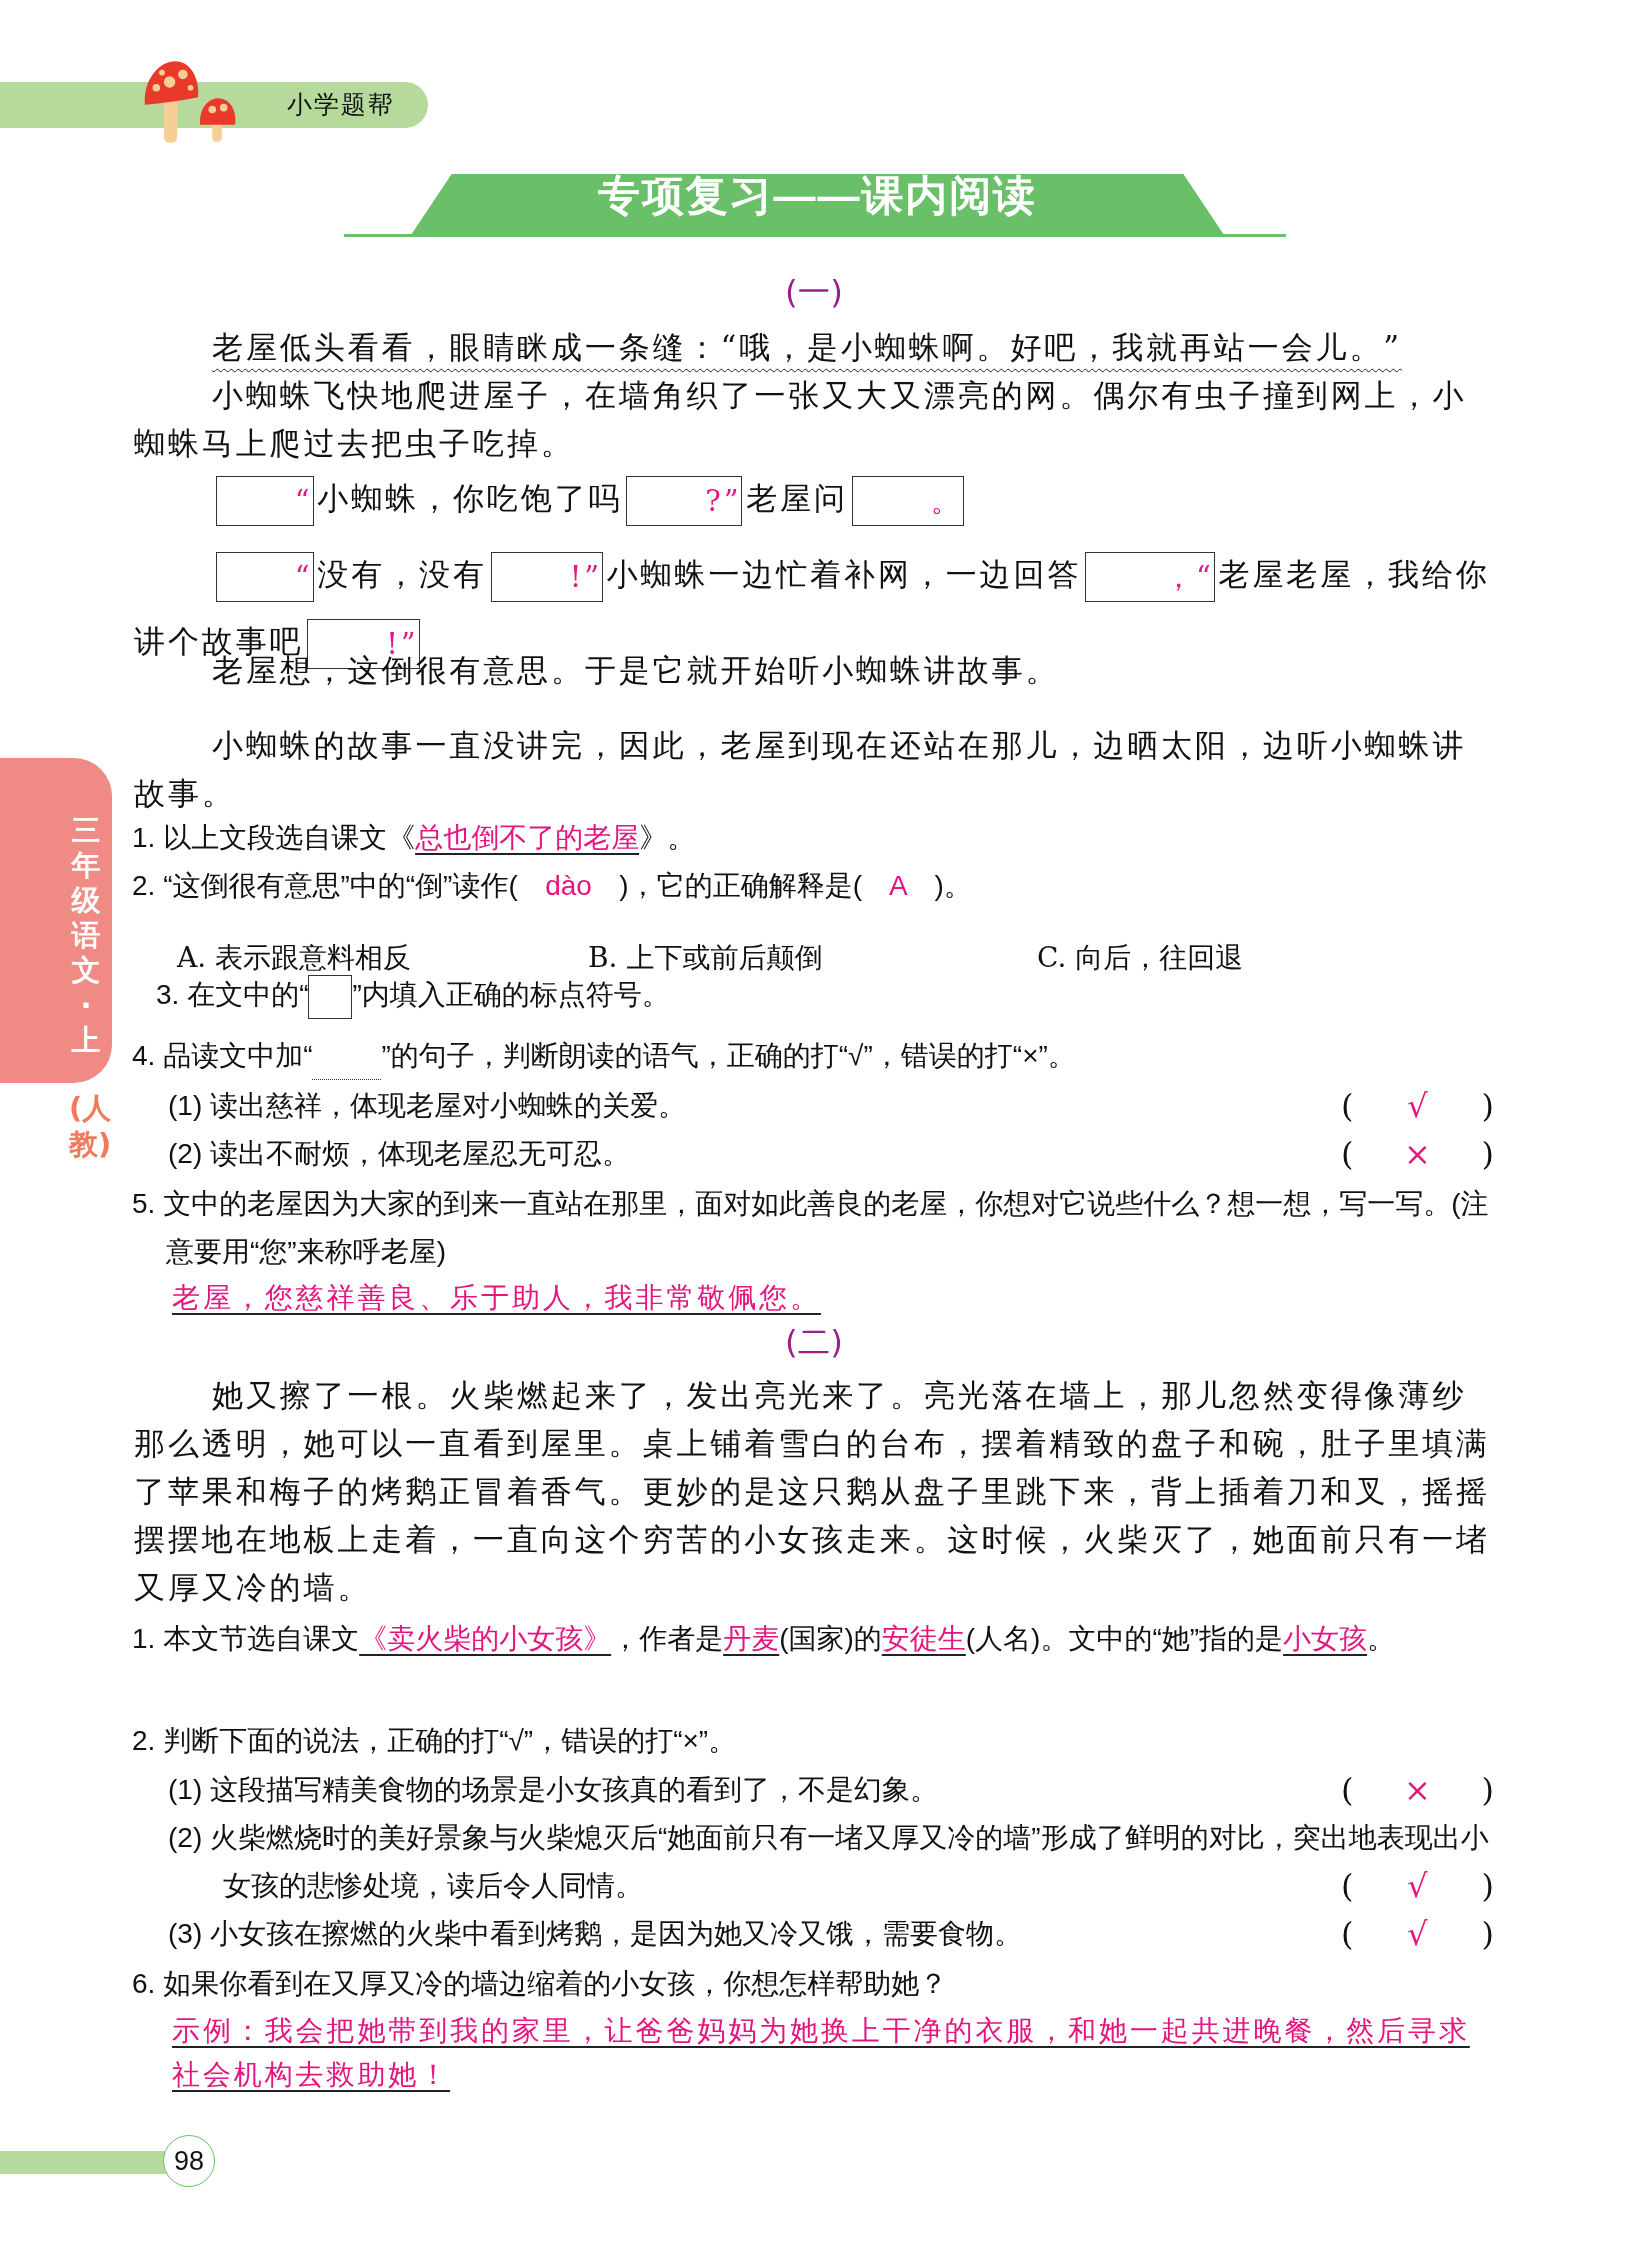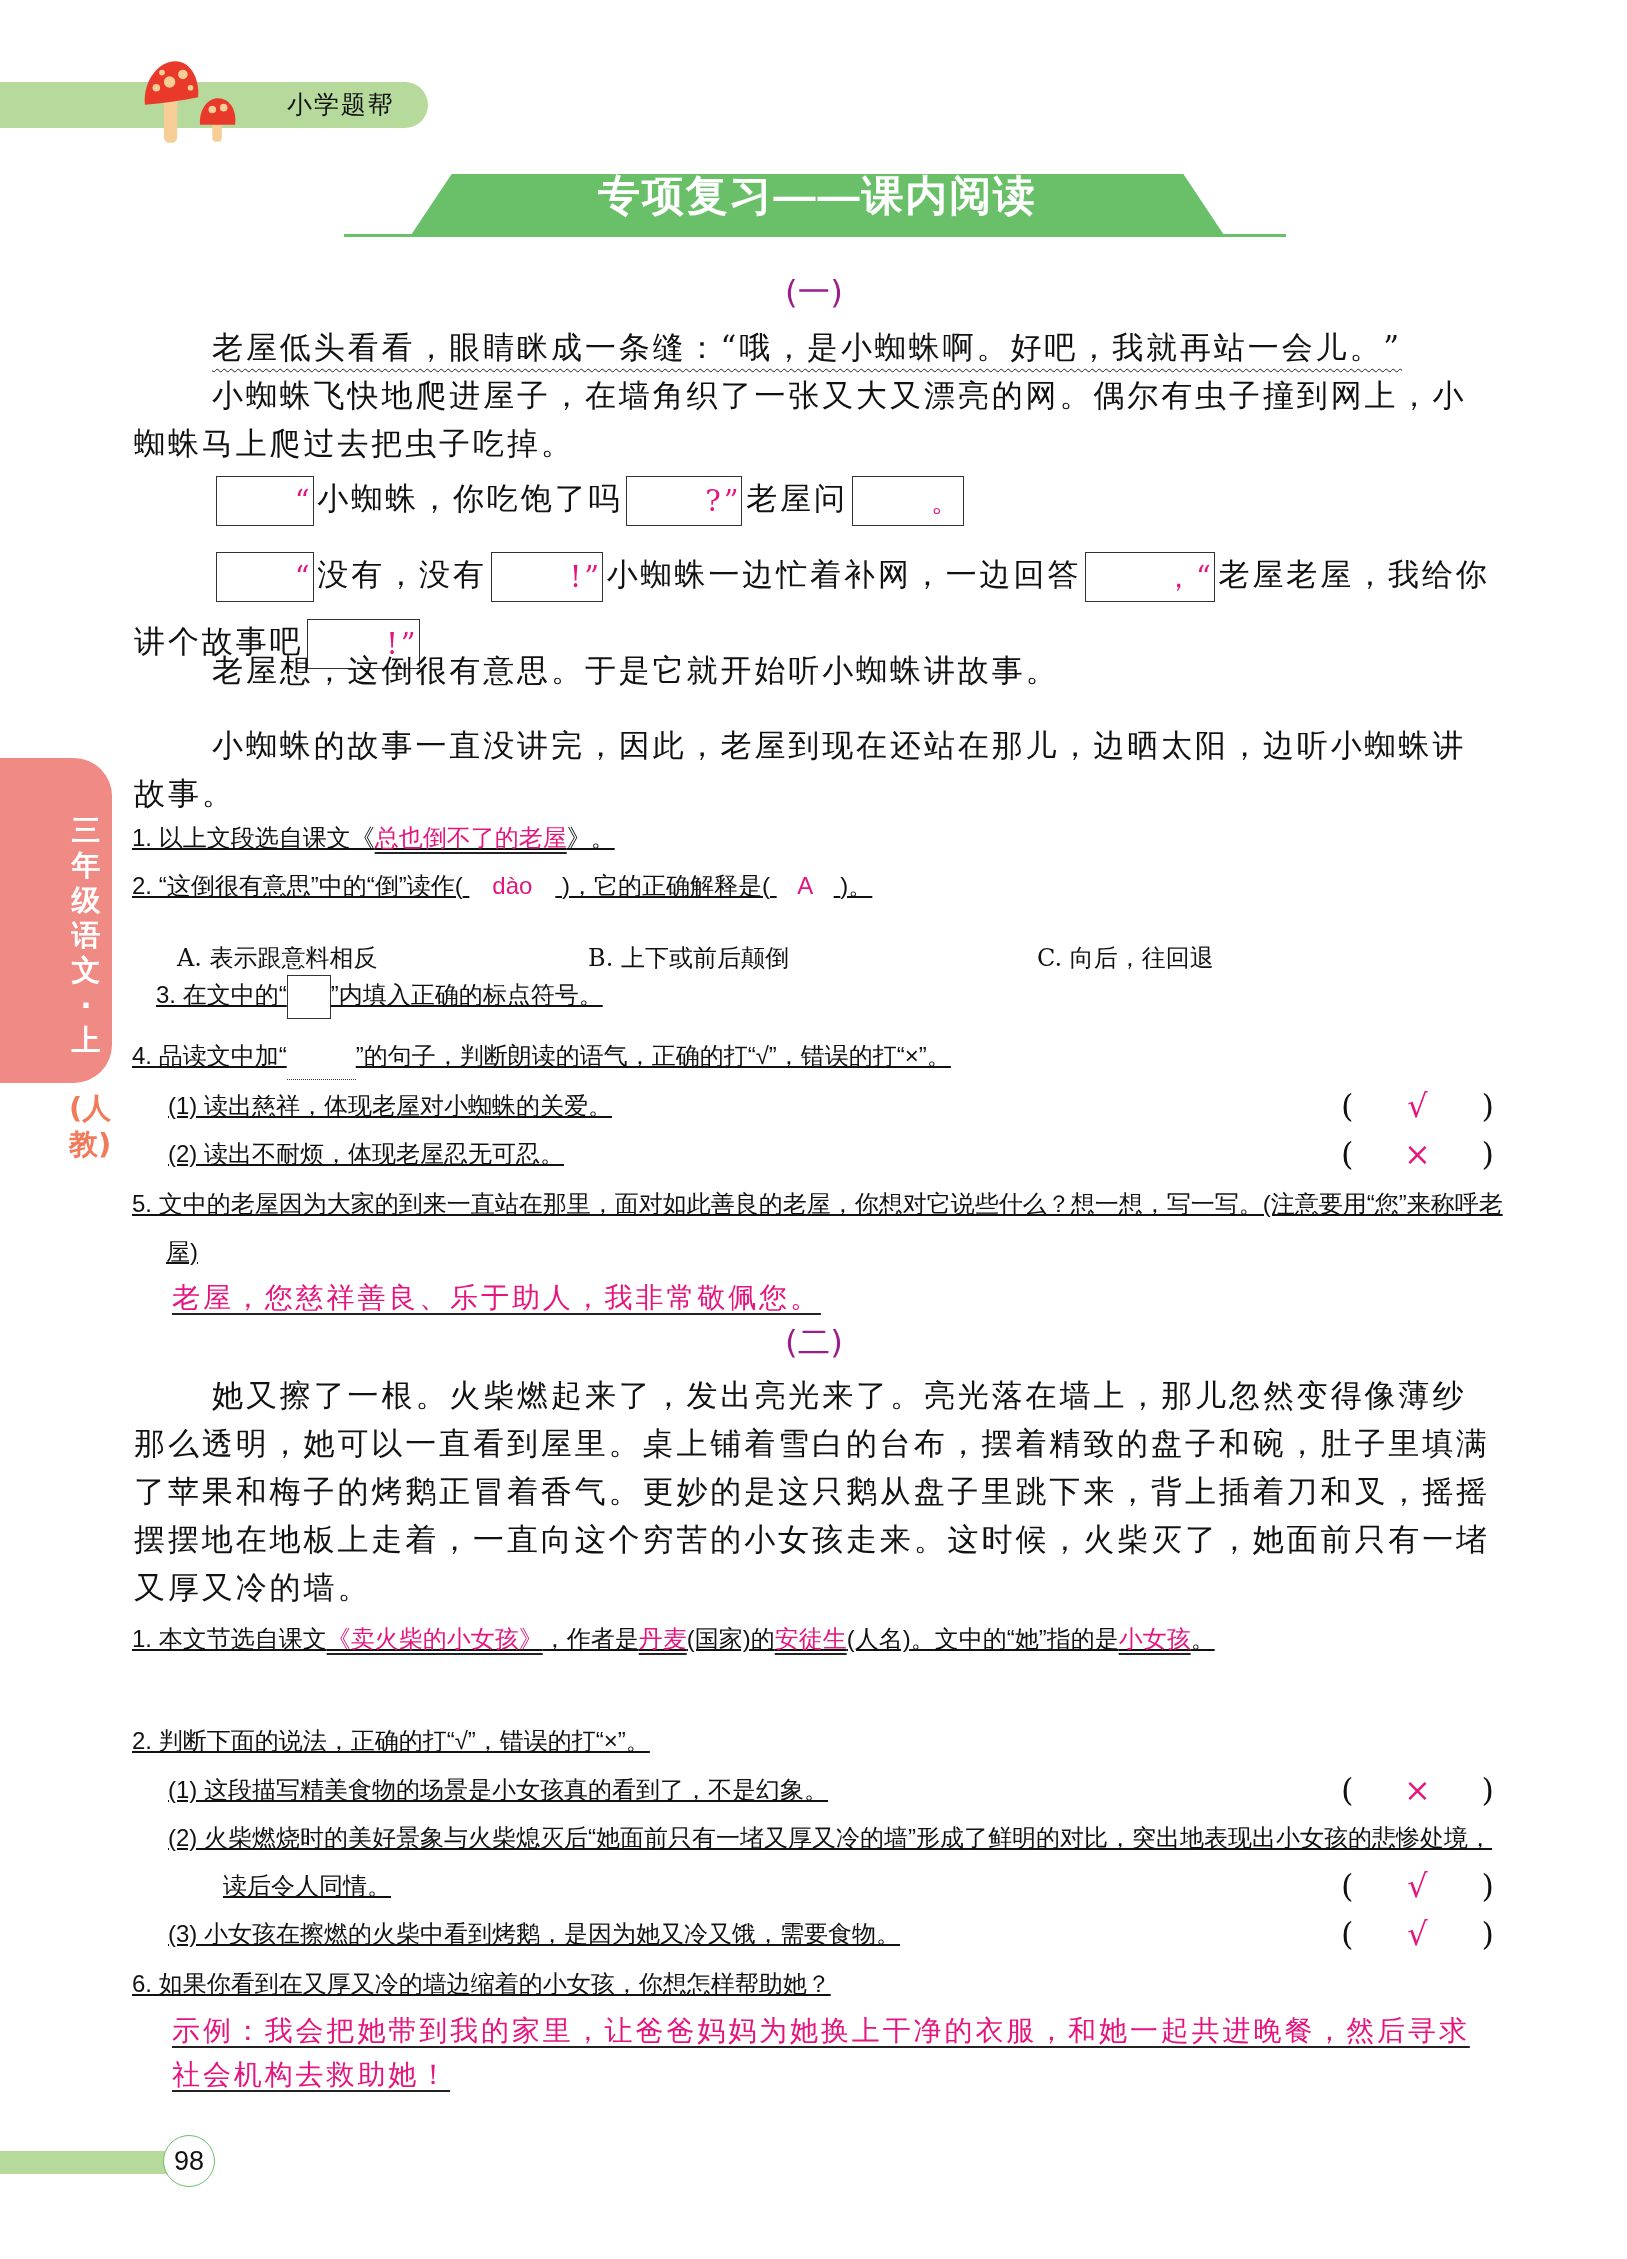--- a/index.html
+++ b/index.html
@@ -31,21 +31,21 @@
                    line-height: 35px; text-align: center; }
   .side-edition { position: absolute; left: 69px; top: 1090px; width: 34px; color: #f07a5a;
                   font-family: "DejaVu Sans", sans-serif; font-weight: bold; font-size: 29px;
                   line-height: 36px; text-align: right; }
 
   
   .section-heading { position: absolute; left: 0; width: 1628px; text-align: center;
                      color: #9b1e8c; font-family: "DejaVu Sans", sans-serif; font-size: 32.5px; }
   .p { position: absolute; left: 134px; width: 1357px; font-size: 31px; line-height: 48px; letter-spacing: 2.9px; }
   .q { position: absolute; left: 132px; width: 1367px; font-family: "Liberation Sans", "DejaVu Sans", sans-serif;
-       font-size: 24px; line-height: 48px; text-decoration: underline; }
+       font-size: 28px; line-height: 48px; }
   .indent { text-indent: 78px; }
   .ans { color: #e4157f; }
   .wavy { text-decoration: underline wavy #222; text-decoration-thickness: 1px; text-underline-offset: 9.6px; }
   .ul { text-decoration: underline; text-decoration-color: #222; text-underline-offset: 5.7px; }
   .box { display: inline-block; min-width: 48px; height: 48px; border: 1.4px solid #333; text-align: center;
          vertical-align: middle; color: #e4157f; line-height: 48px; font-size: 29px; margin: 0 3.8px; }
   .paren-ans { position: absolute; right: 134px; width: 153px; display: flex; justify-content: space-between; }
   .opt { display: inline-block; }
   .blank-box { display: inline-block; width: 42px; height: 42px; border: 1.4px solid #333; vertical-align: middle; }
   .wave-mark { display: inline-block; width: 69px; border-bottom: 1.9px dotted #333; height: 38px; vertical-align: bottom; }

